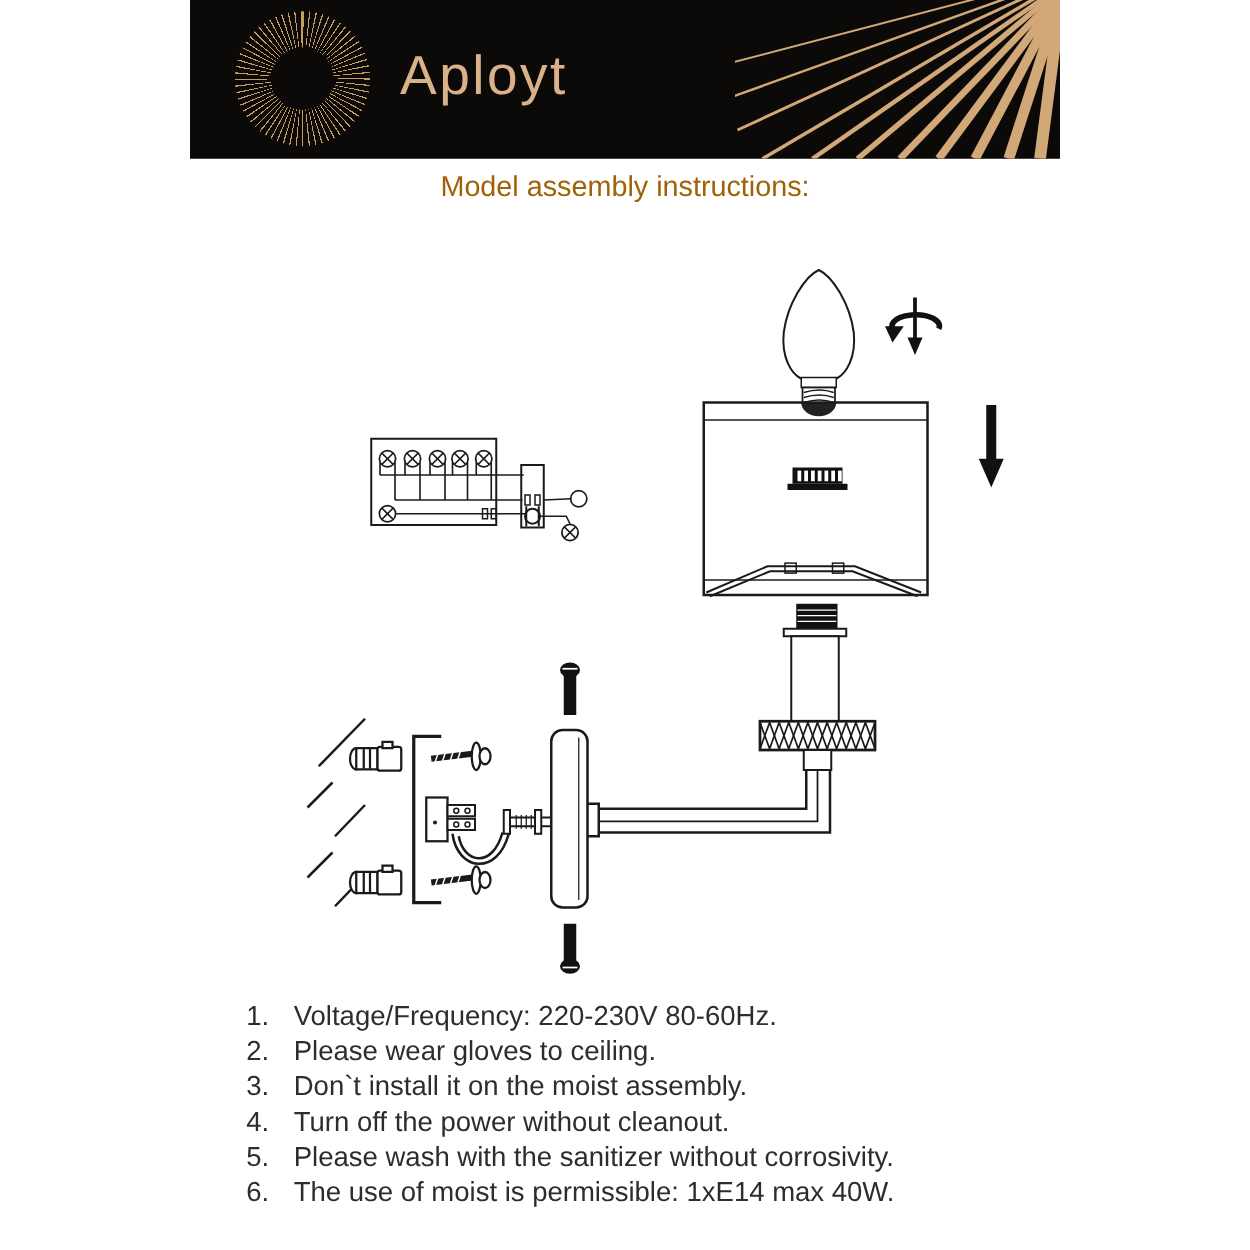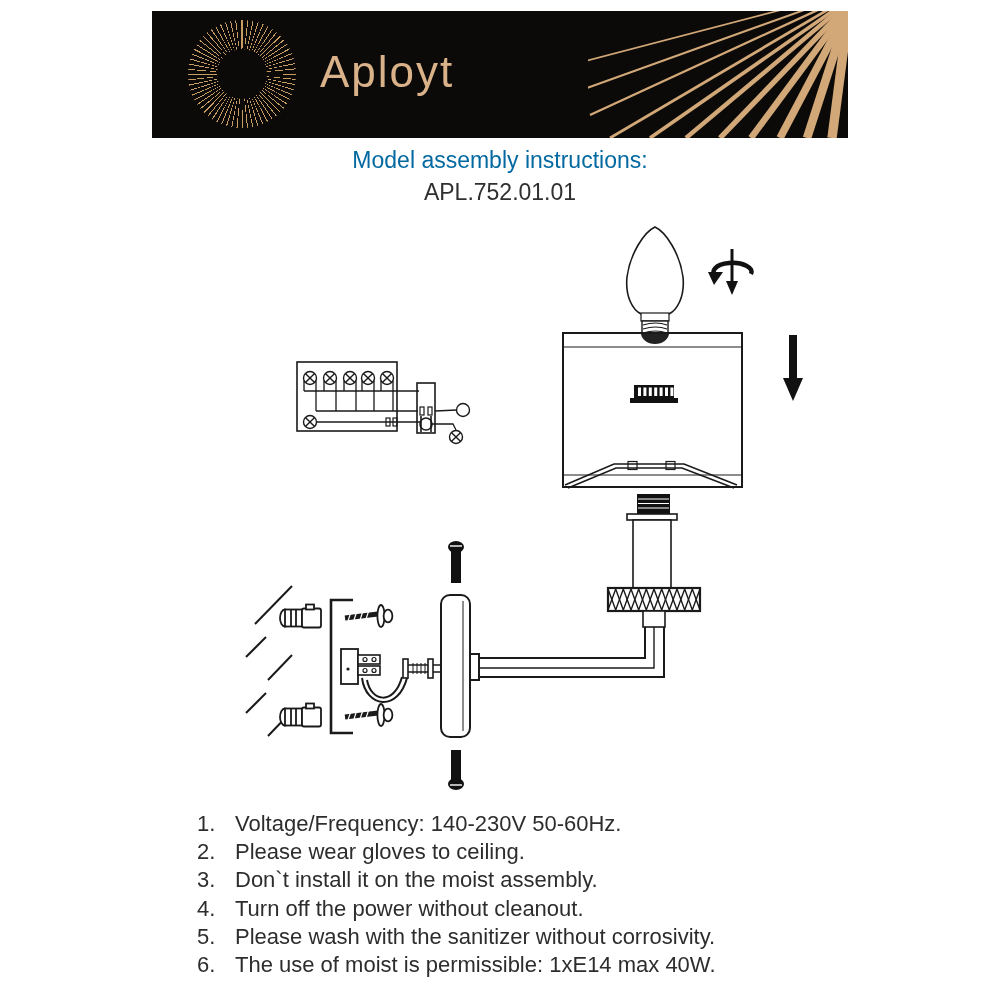--- a/index.html
+++ b/index.html
@@ -1,21 +1,21 @@
 <!DOCTYPE html>
 <html><head>
 <meta charset="utf-8">
 <style>
   html,body{margin:0;padding:0;}
   body{
     width:1000px;height:1000px;background:#ffffff;
     font-family:"Liberation Sans", sans-serif;
     position:relative;overflow:hidden;color:#2d2d2d;
   }
-  .page{position:absolute;inset:0;margin-top:11px;}
+  .page{position:absolute;inset:0;}
 
   
   .header{
     position:absolute;left:152px;top:0;width:696px;height:127px;
     background:#0c0a08;overflow:hidden;
   }
   .sunburst{
     position:absolute;left:36px;top:9px;width:108px;height:108px;border-radius:50%;
     background:repeating-conic-gradient(from 0deg,#c79d62 0deg 1.1deg,rgba(0,0,0,0) 1.1deg 5.6deg);
   }
@@ -26,21 +26,21 @@
   }
   .brand{
     position:absolute;left:168px;top:34px;font-size:44px;line-height:54px;
     color:#d9b28a;letter-spacing:2px;font-family:"Liberation Sans", sans-serif;
     font-weight:400;
   }
   .rays{position:absolute;right:0;top:0;}
 
   
   .title-block{position:absolute;left:0;top:136px;width:1000px;text-align:center;}
-  .title-line1{font-size:23px;color:#0369a1;}
+  .title-line1{font-size:23px;color:#a16207;}
   .title-line2{font-size:23px;color:#2f2f2f;margin-top:5px;}
 
   
   .diagram{position:absolute;left:0;top:0;width:1000px;height:1000px;}
 
   
   .instructions{position:absolute;left:197px;top:799px;width:680px;}
   .instr-row{display:flex;font-size:22px;line-height:28.2px;color:#2d2d2d;}
   .instr-num{width:38px;flex:0 0 38px;}
   .instr-text{flex:1;}
@@ -65,21 +65,20 @@
         <line x1="260" y1="-4" x2="163" y2="127" stroke-width="6.4"></line>
         <line x1="260" y1="-2" x2="192" y2="127" stroke-width="7.6"></line>
         <line x1="260" y1="0" x2="219" y2="127" stroke-width="8.6"></line>
         <line x1="260" y1="4" x2="244" y2="127" stroke-width="9.4"></line>
       </g>
     </svg>
   </div>
 
   <div class="title-block">
     <div class="title-line1">Model assembly instructions:</div>
-    <div class="title-line2">APL.752.01.01</div>
   </div>
 
   <svg class="diagram" viewBox="0 0 1000 1000">
     <defs>
       <g id="lampx" stroke="#1a1a1a" stroke-width="1.4" fill="none">
         <circle cx="0" cy="0" r="6.5"></circle>
         <line x1="-4.6" y1="-4.6" x2="4.6" y2="4.6"></line>
         <line x1="-4.6" y1="4.6" x2="4.6" y2="-4.6"></line>
       </g>
     </defs>
@@ -281,21 +280,21 @@
           <line x1="425" y1="652" x2="425" y2="663"></line>
       </g>
       <rect x="403" y="648" width="5" height="19" stroke-width="1.6"></rect>
       <rect x="428" y="648" width="5" height="19" stroke-width="1.6"></rect>
     </g>
   </svg>
 
   <div class="instructions">
     <div class="instr-row">
       <span class="instr-num">1.</span>
-      <span class="instr-text">Voltage/Frequency: 140-230V 50-60Hz.</span>
+      <span class="instr-text">Voltage/Frequency: 220-230V 80-60Hz.</span>
     </div>
     <div class="instr-row">
       <span class="instr-num">2.</span>
       <span class="instr-text">Please wear gloves to ceiling.</span>
     </div>
     <div class="instr-row">
       <span class="instr-num">3.</span>
       <span class="instr-text">Don`t install it on the moist assembly.</span>
     </div>
     <div class="instr-row">

